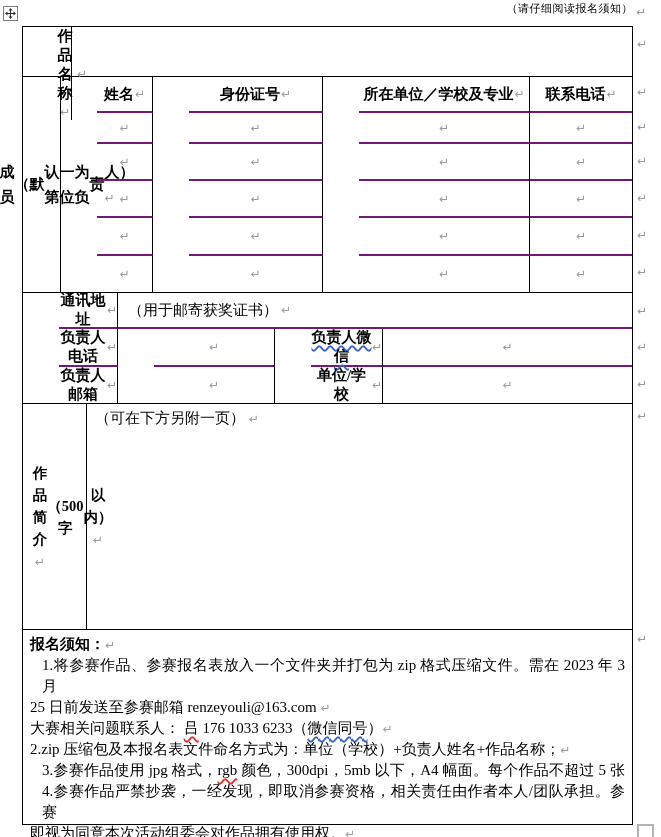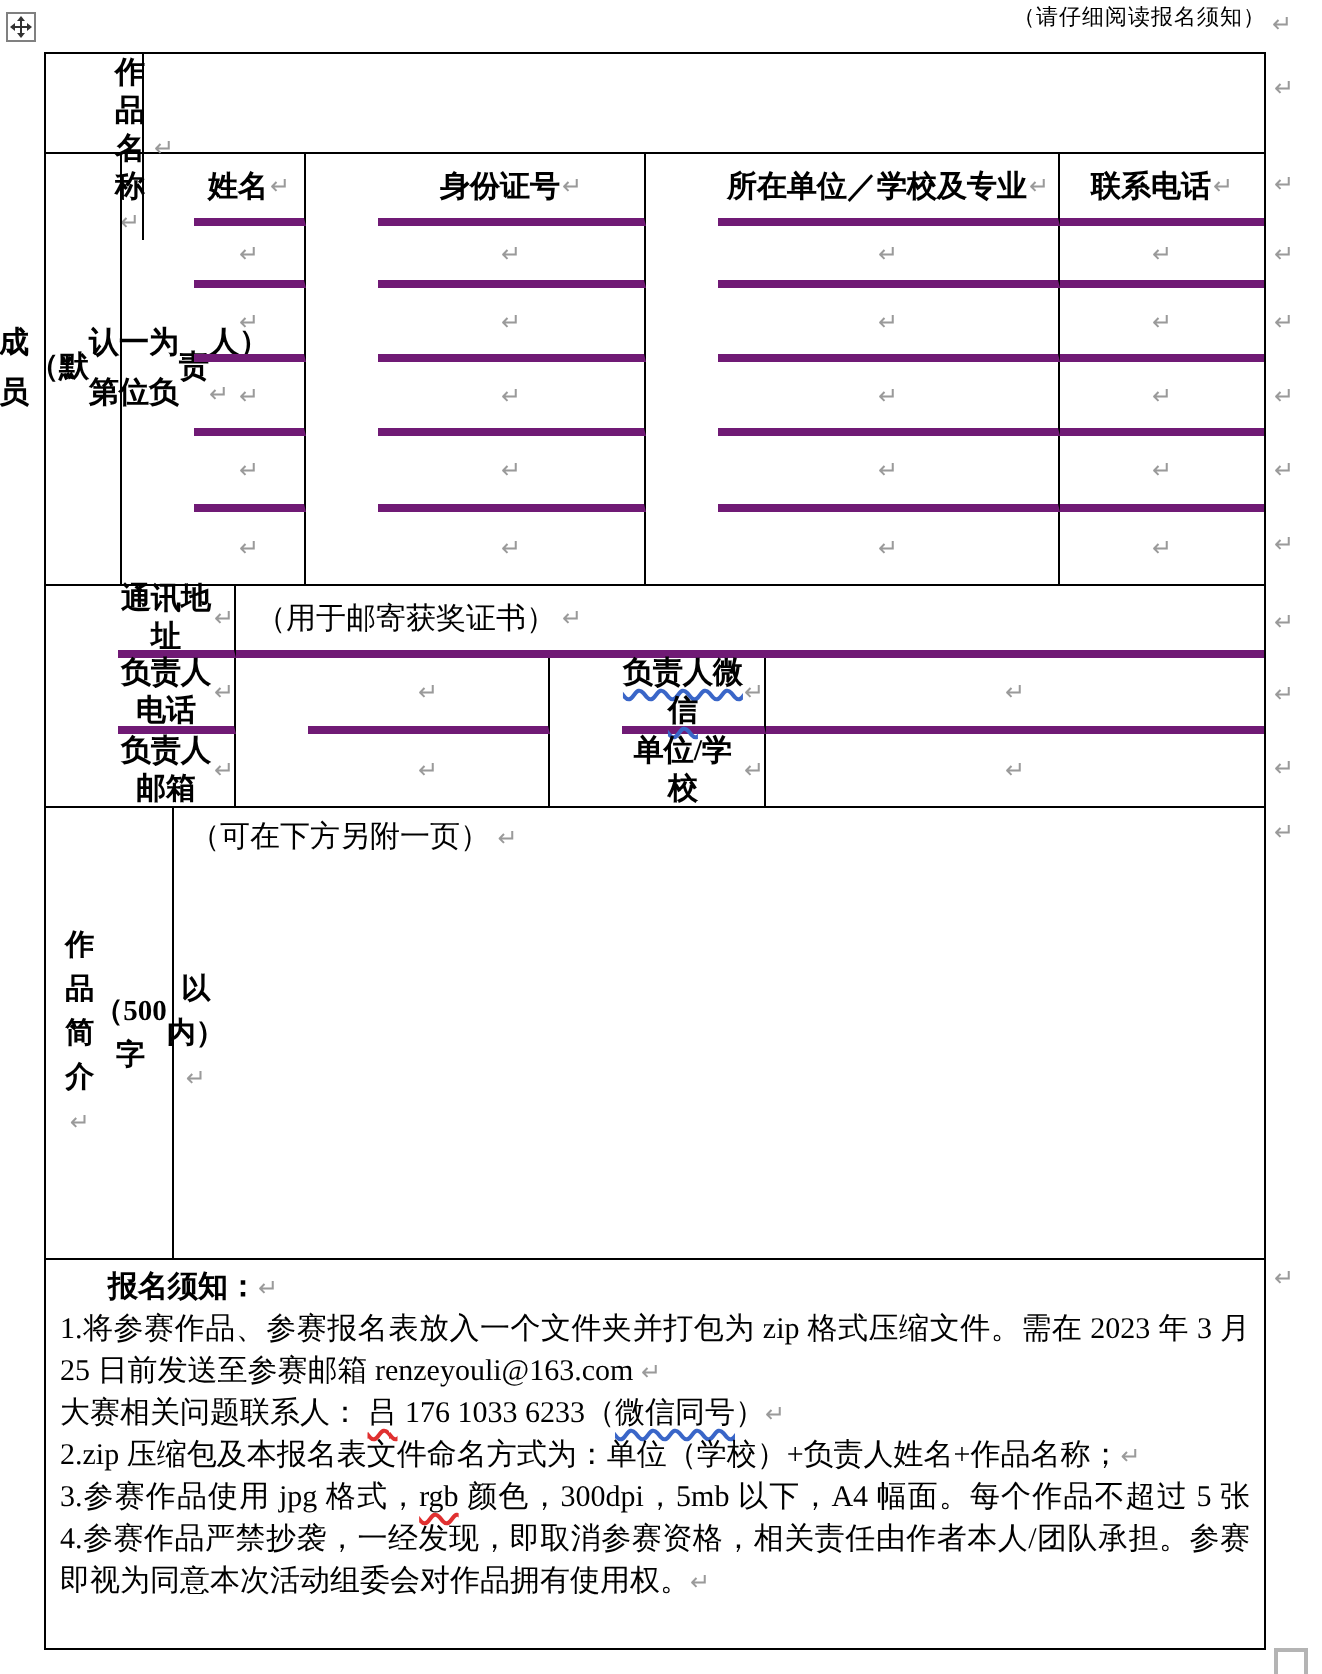--- a/index.html
+++ b/index.html
@@ -13,43 +13,43 @@
   .move-handle{position:absolute;left:3px;top:6px;width:15px;height:15px;background:#fff;
                border:1px solid #808080;display:flex;align-items:center;justify-content:center;}
   .resize-handle{position:absolute;left:637px;top:824px;width:17px;height:17px;
                  background:#fff;border:2px solid #b4b4b4;}
   .tbl{position:absolute;left:22px;top:26px;width:611px;border:1.5px solid #000;background:#fff;}
   .sec{border-bottom:1px solid #000;}
   .sec:last-child{border-bottom:none;}
   .lbl{font-weight:bold;display:flex;align-items:center;justify-content:center;
        text-align:center;font-size:15px;}
   .br{border-right:1px solid #000;margin-left:36px;}
-  .bb{border-bottom:4px solid #701a75;text-align:center;}
+  .bb{border-bottom:2px solid #701a75;text-align:center;}
   .cellc{display:flex;align-items:center;justify-content:center;}
   .celll{display:flex;align-items:center;}
   
   .secA{display:grid;grid-template-columns:49px 1fr;height:50px;}
   
   .secB{display:grid;grid-template-columns:38px 92px 170px 207px 1fr;
         grid-template-rows:36px 31px 37px 37px 38px 36px;}
   .vlabel{grid-row:1/7;display:flex;flex-direction:row;align-items:center;
           justify-content:center;font-weight:bold;font-size:15px;line-height:25px;}
   .hdr{font-weight:bold;font-size:15px;display:flex;align-items:center;justify-content:center;gap:1px;}
   
   .secC{display:grid;grid-template-columns:95px 157px 108px 1fr;grid-template-rows:36px 38px 36px;}
   .hint{font-size:15px;}
   
   .secD{display:grid;grid-template-columns:64px 1fr;height:226px;}
   .introlbl{display:flex;flex-direction:row;align-items:center;justify-content:center;
             font-weight:bold;font-size:14.5px;line-height:22px;text-align:center;}
   .introval{padding:5px 0 0 8px;font-size:15px;}
   
   .secE{height:194px;padding:4px 7px 0 7px;font-size:15px;line-height:21px;}
-  .ntitle{font-weight:bold;margin-left:24px;}
-  .just{text-align:justify;text-align-last:justify;}
+  .ntitle{font-weight:bold;}
+  .just{text-align:justify;text-align-last:justify;margin-left:12px;}
   .sq-red{text-decoration:underline wavy #e03030 1.5px;text-underline-offset:3px;}
   .sq-blue{text-decoration:underline wavy #3a66c8 1.5px;text-underline-offset:3px;}
   .rowmark{position:absolute;left:637px;}
   .latin{font-family:"Liberation Serif","DejaVu Serif",serif;}
 </style>
 </head>
 <body>
 
 <div class="move-handle">
   <svg width="11" height="11" viewBox="0 0 11 11">

